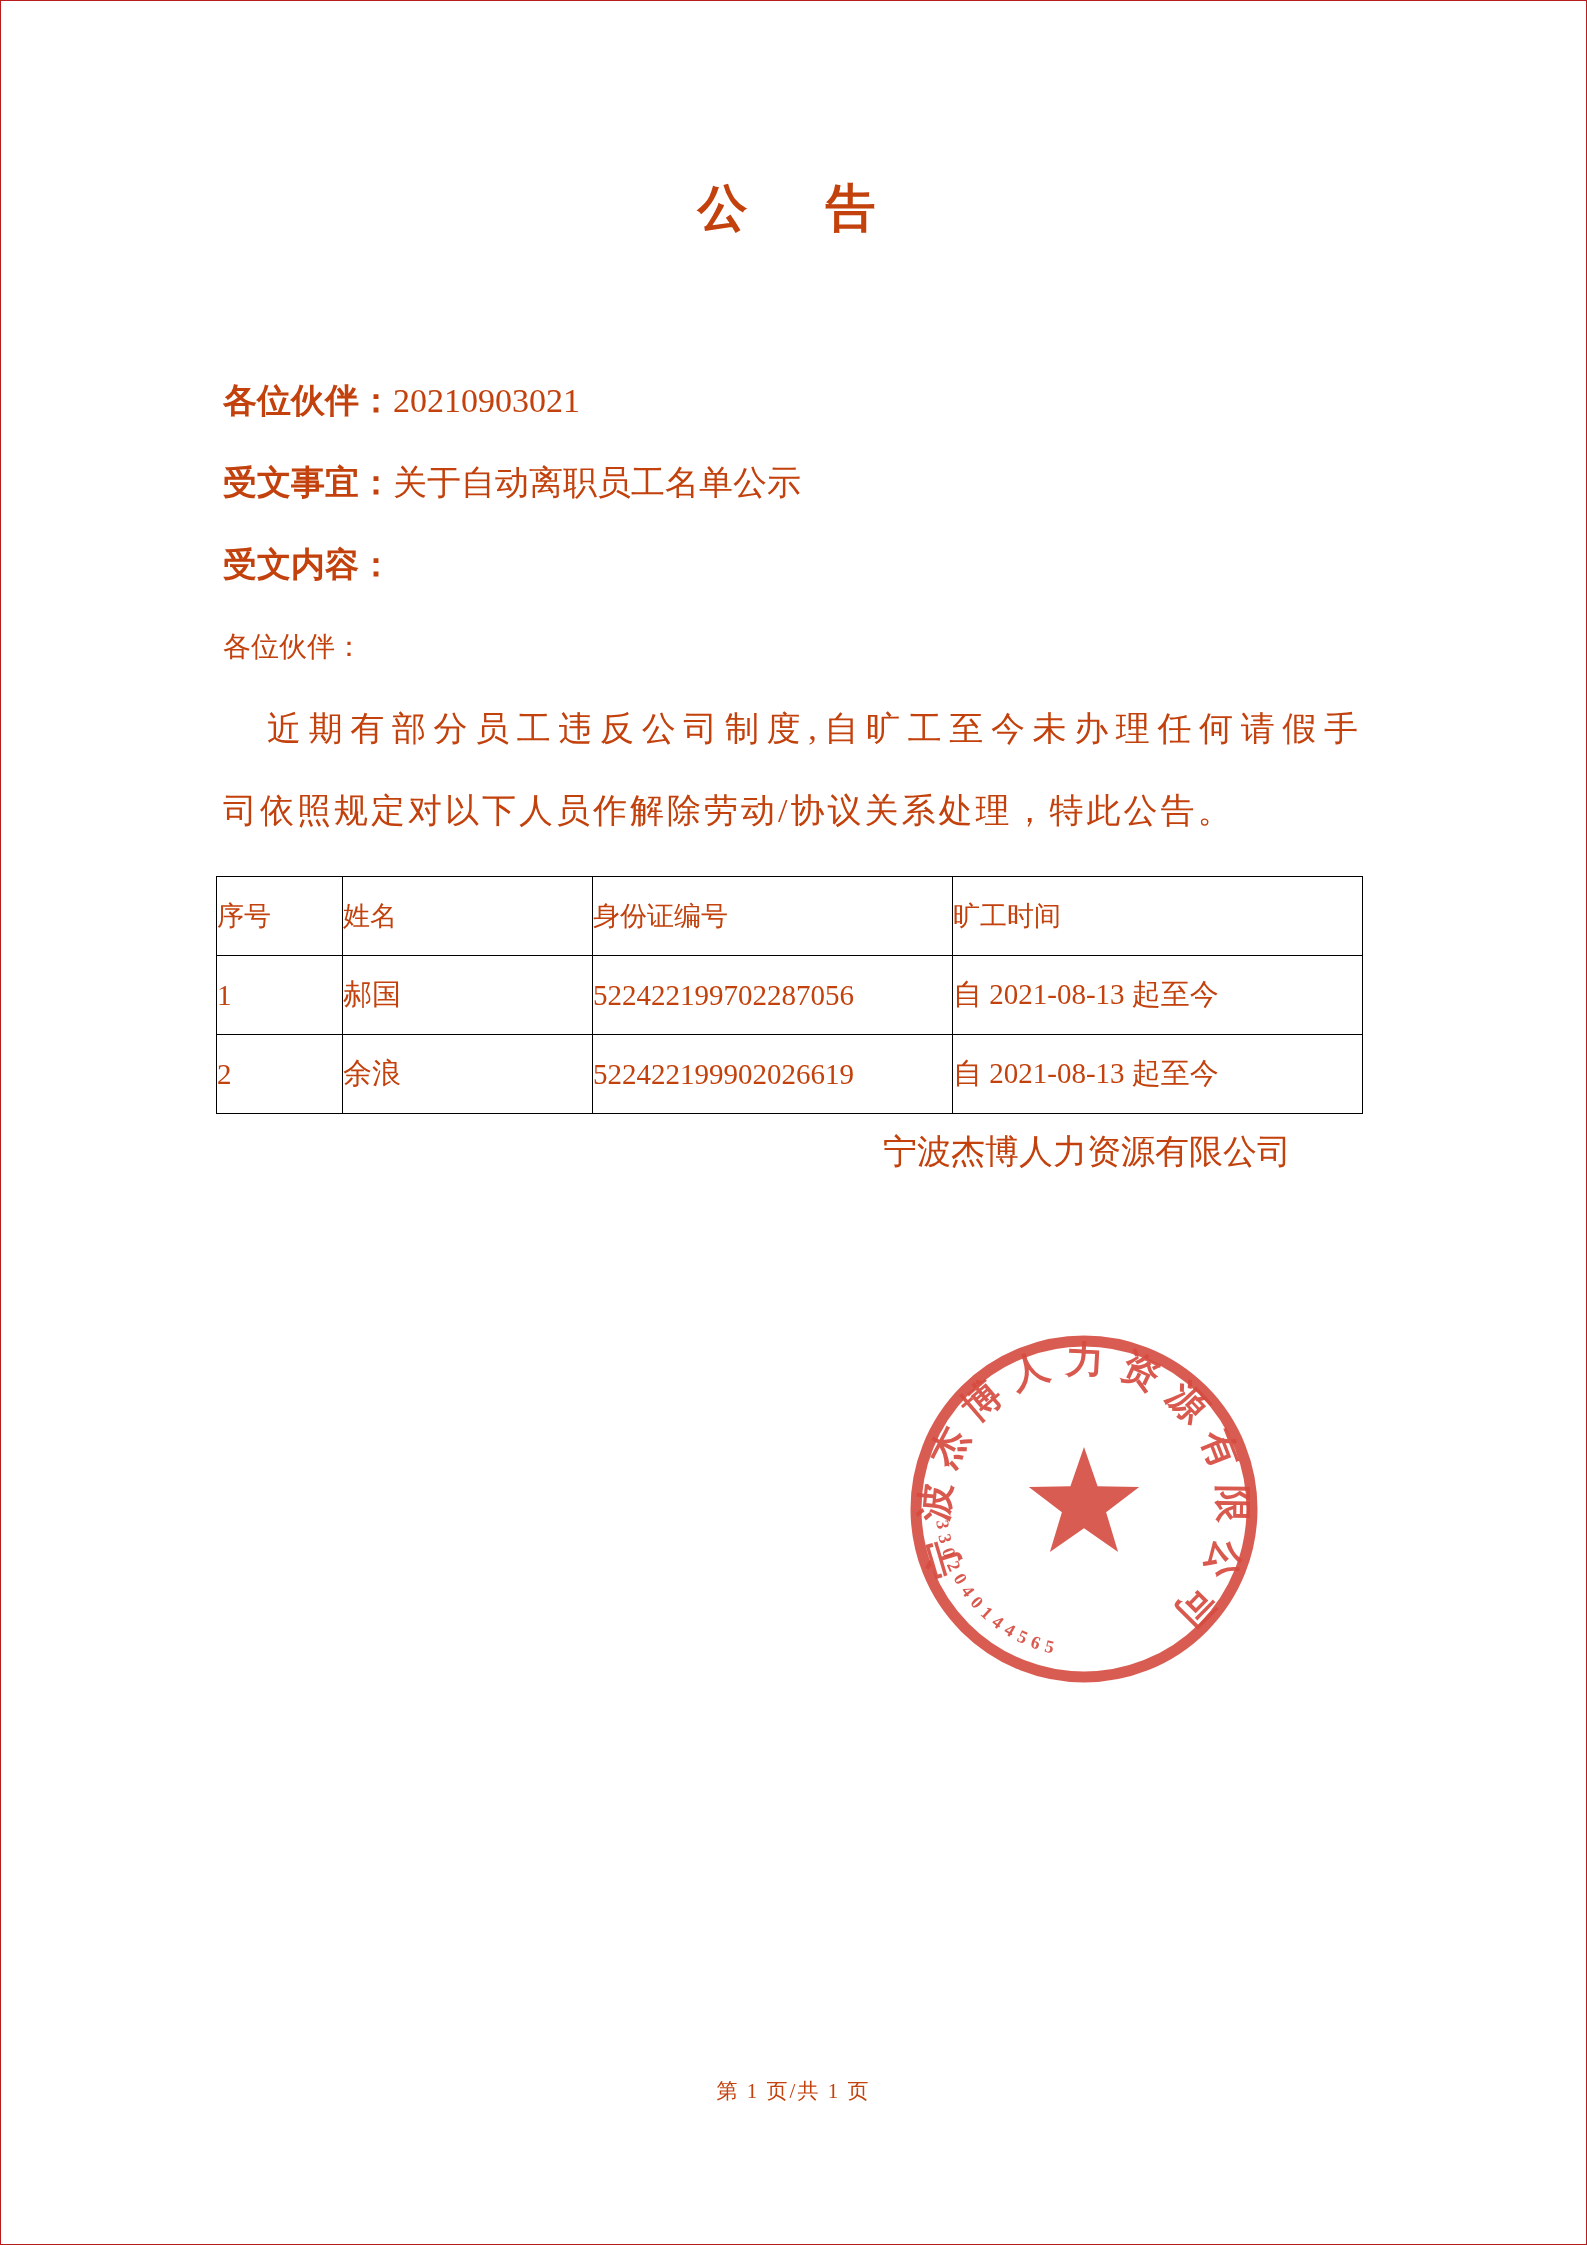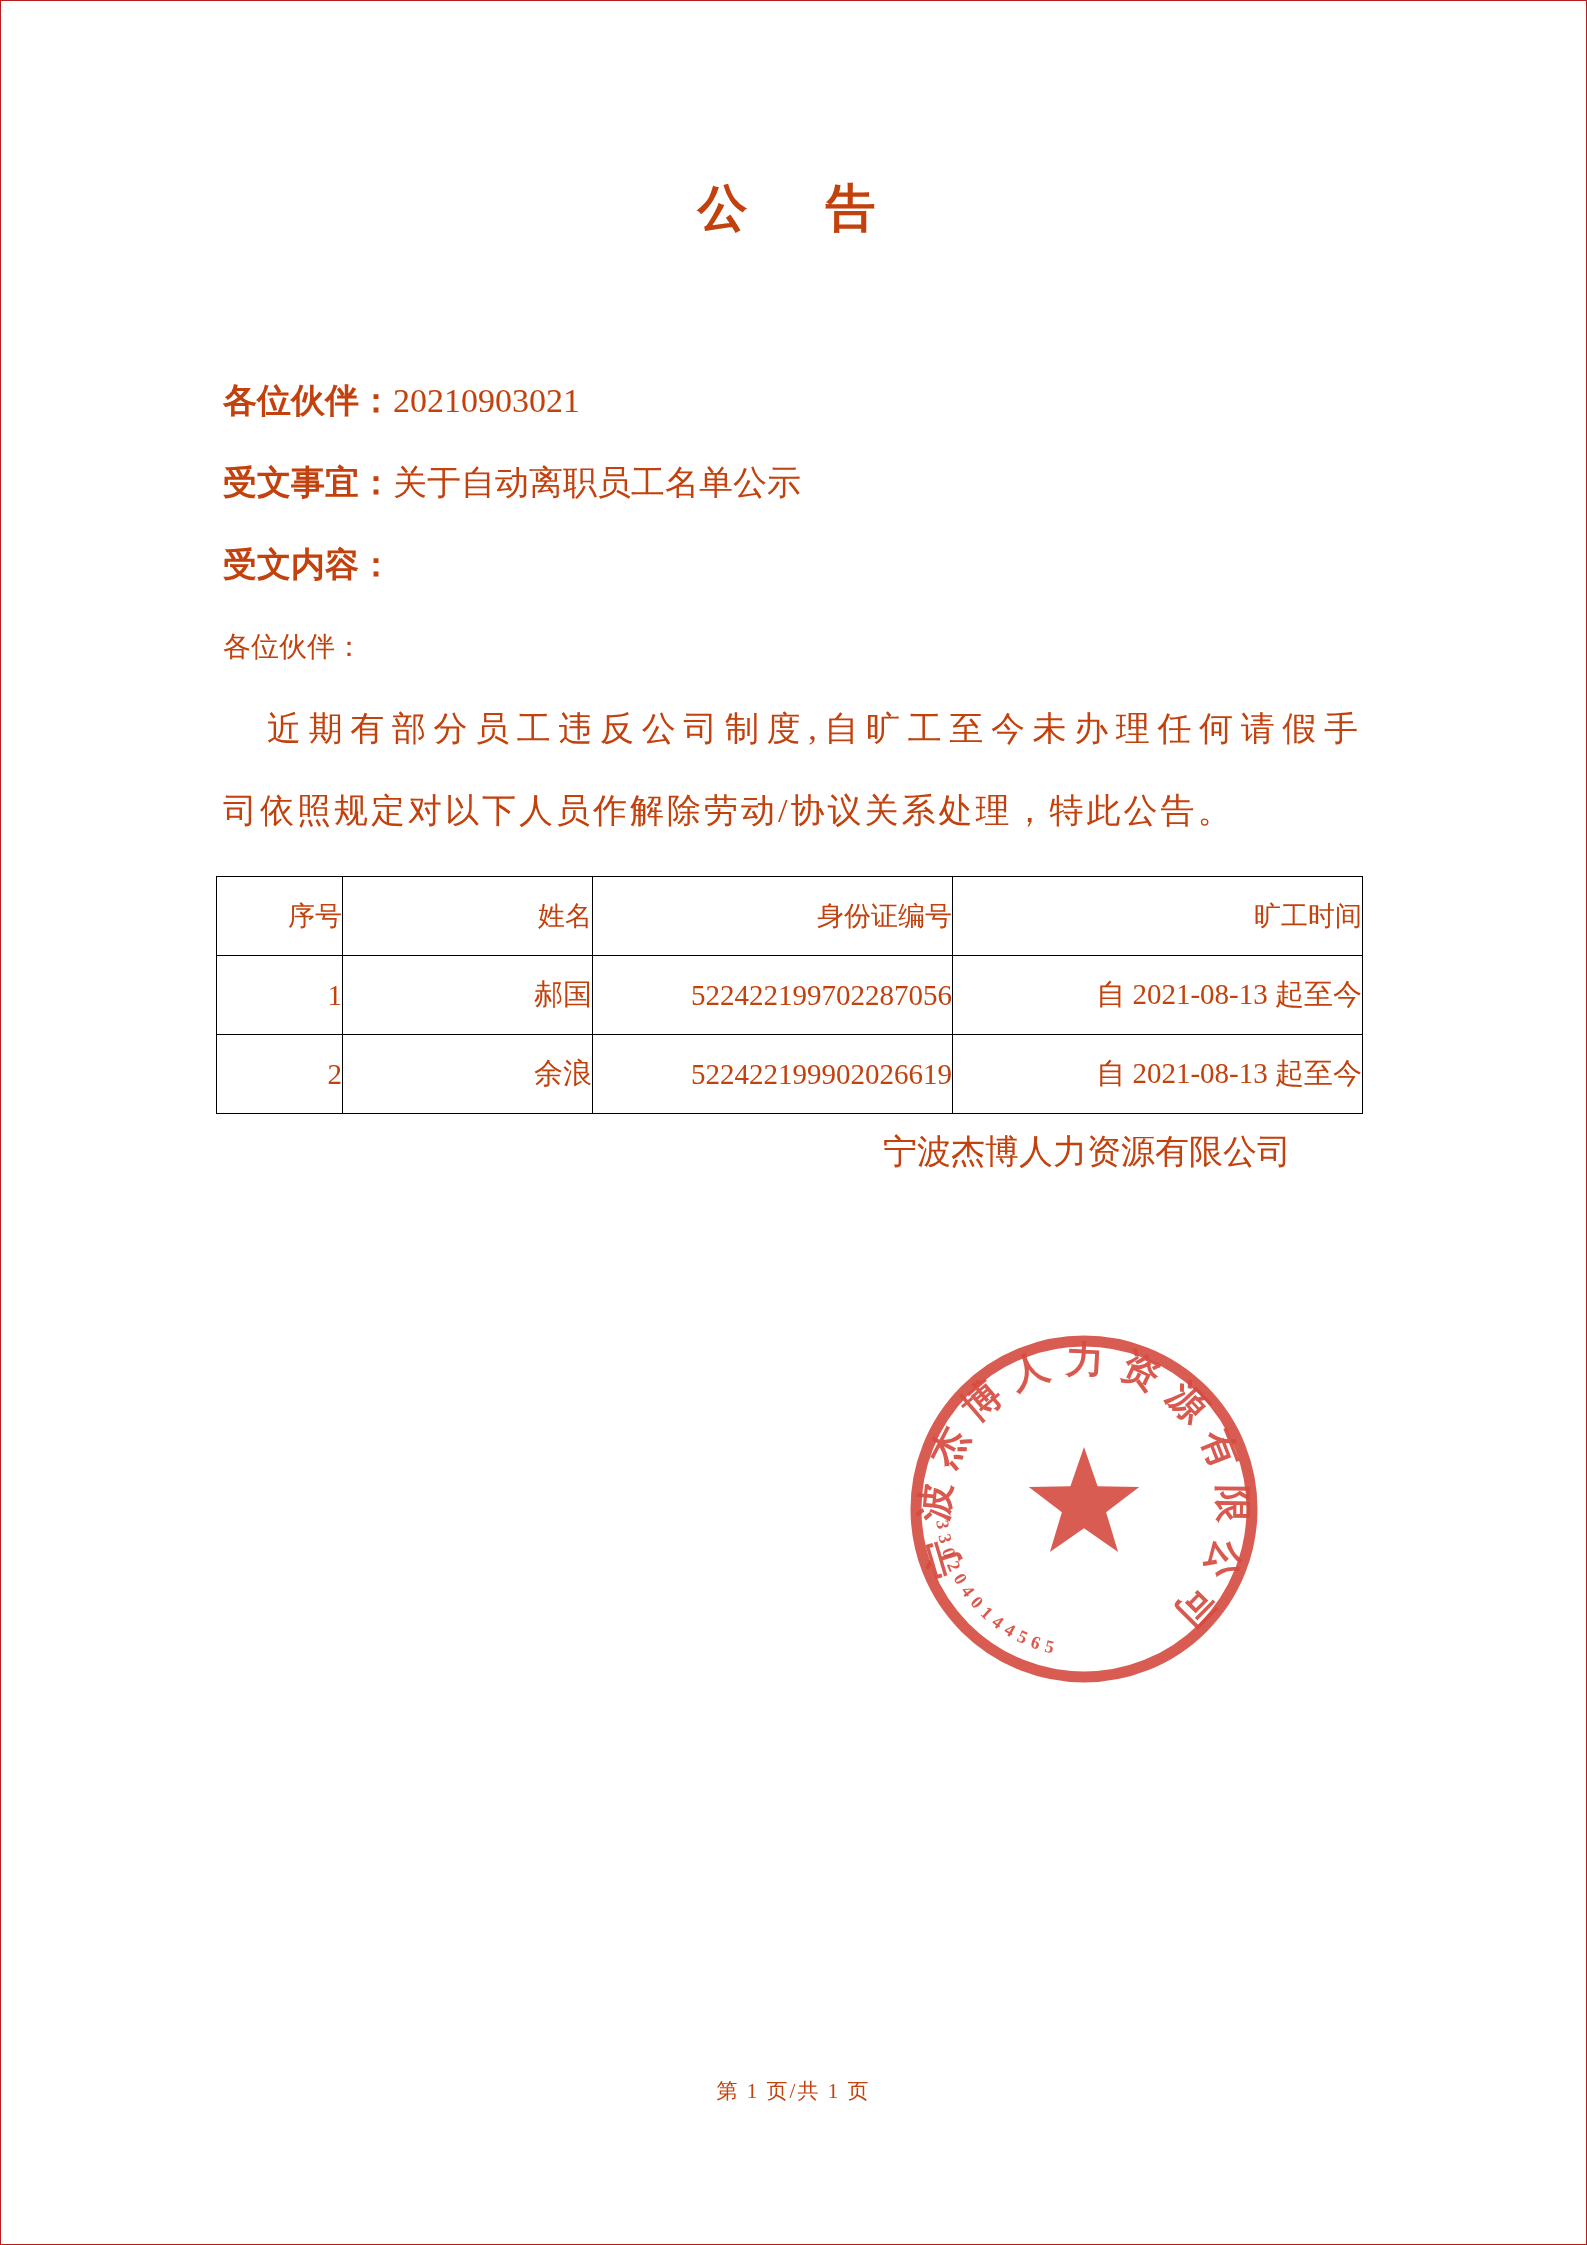--- a/index.html
+++ b/index.html
@@ -56,21 +56,21 @@
   }
   table.roster{
     border-collapse:collapse;
     margin-left:-7px;
     table-layout:fixed;
     width:1146px;
   }
   table.roster th, table.roster td{
     border:1px solid #000;
     height:78px;
-    text-align:right;
+    text-align:left;
     vertical-align:middle;
     font-weight:400;
     padding:0;
   }
   table.roster th{font-size:27px;}
   table.roster td{font-size:29px;}
   .signature{
     margin-top:20px;
     text-align:right;
     padding-right:70px;

